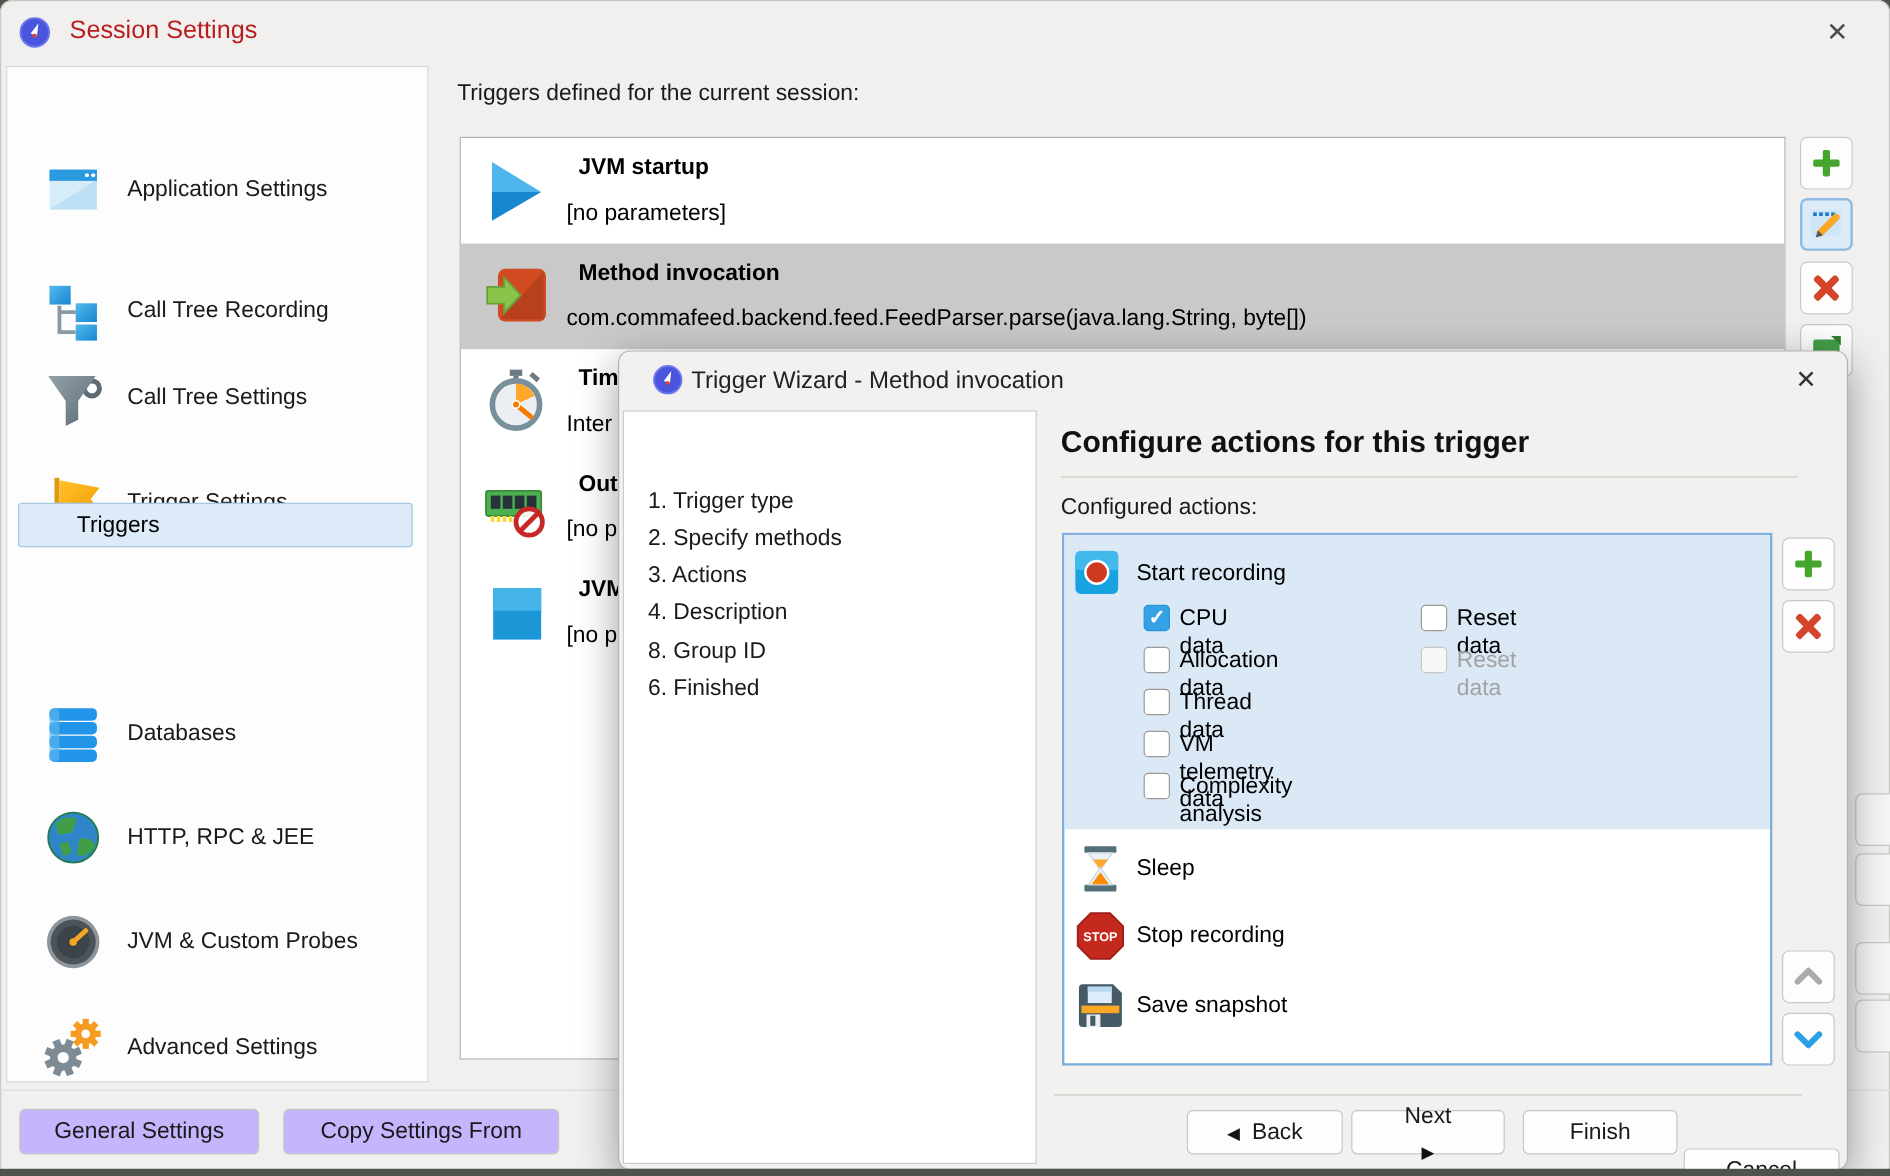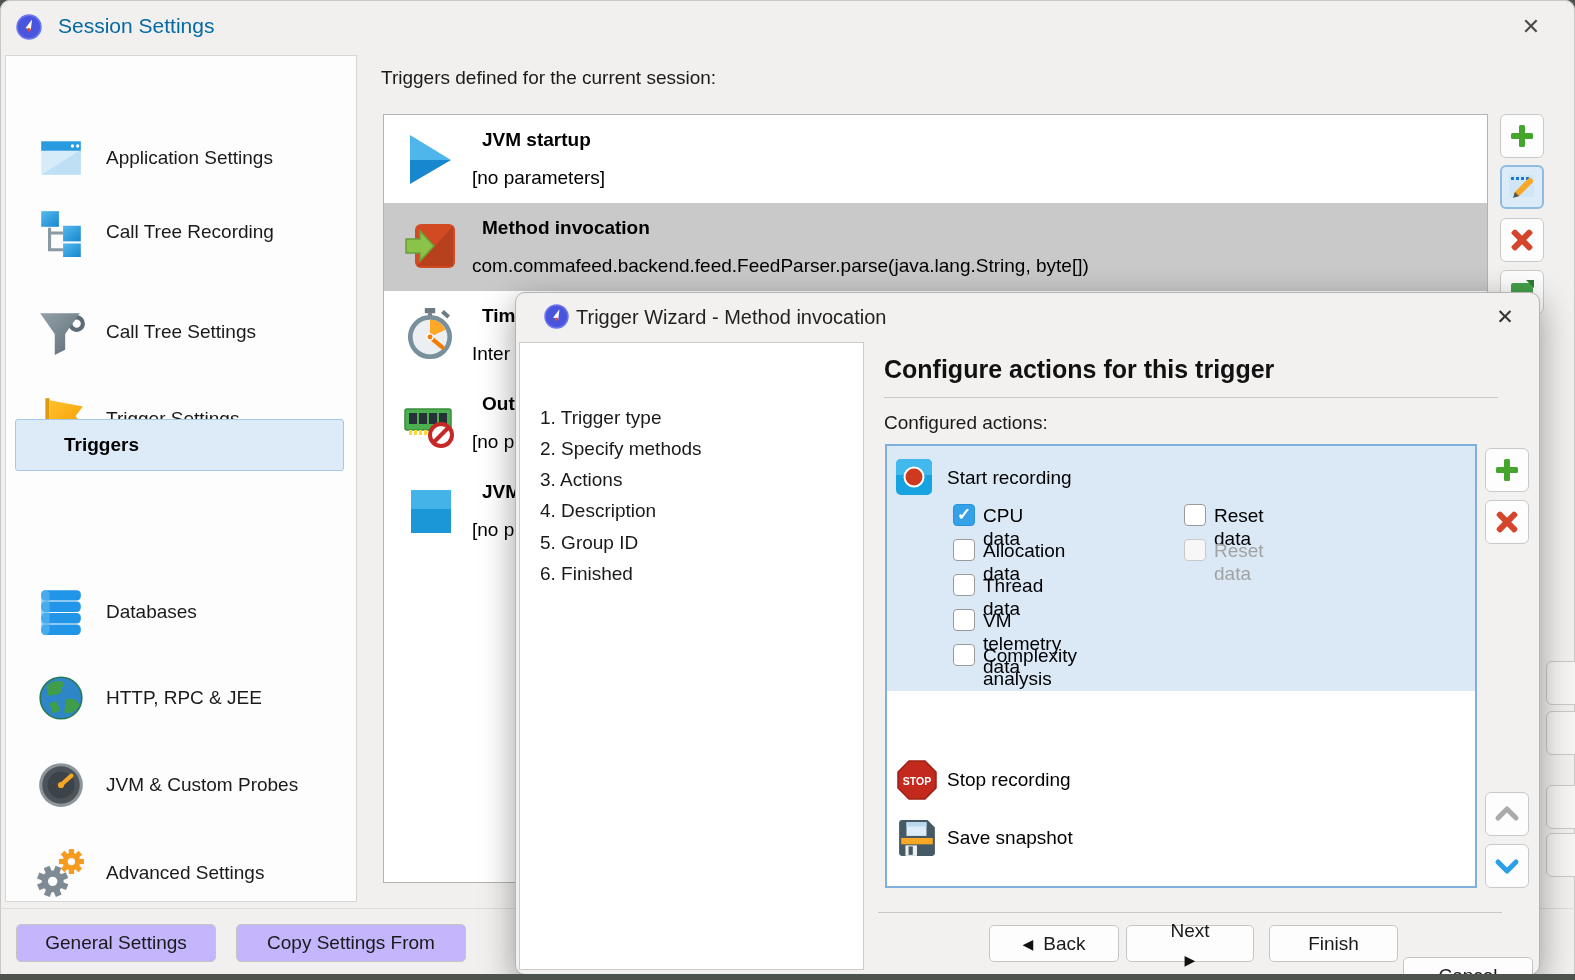--- a/index.html
+++ b/index.html
@@ -2,33 +2,33 @@
 <html><head>
 <meta charset="utf-8">
 <style>
   html,body{margin:0;padding:0;background:#4e534e;font-family:"Liberation Sans",sans-serif;}
   #stage{position:relative;width:1575px;height:980px;background:#f1f0ee;overflow:hidden;
          border-radius:10px 10px 0 0;box-shadow:inset 0 0 0 1px #c9c8c6;}
   .txt{color:#1a1a1a;}
   
   #titlebar{position:absolute;left:0;top:0;width:100%;height:55px;}
   #app-icon{position:absolute;left:16px;top:14px;width:26px;height:26px;}
-  #win-title{position:absolute;left:58px;top:14px;font-size:21px;color:#0369a1;}
+  #win-title{position:absolute;left:58px;top:14px;font-size:21px;color:#b91c1c;}
   #win-close{position:absolute;left:1513px;top:10px;width:36px;height:34px;border:none;background:transparent;
              font-size:22px;color:#4c4c4c;cursor:default;line-height:34px;text-align:center;padding:0;}
   
   #sidebar{position:absolute;left:5px;top:55px;width:352px;height:847px;background:#fdfdfd;
            border:1px solid #d8d7d5;box-sizing:border-box;}
   .side-item{position:absolute;left:0;width:100%;height:70px;}
   .side-item .icn{position:absolute;left:30px;top:50%;transform:translateY(-50%);width:50px;height:50px;}
   .side-item .lbl{position:absolute;left:100px;top:50%;transform:translateY(-50%);font-size:19px;color:#1a1a1a;}
-  .si-app{top:67px;} .si-ctr{top:141px;} .si-ctf{top:241px;} .si-ts{top:328px;}
+  .si-app{top:67px;} .si-ctr{top:168px;} .si-ctf{top:241px;} .si-ts{top:328px;}
   .si-db{top:521px;} .si-http{top:607px;} .si-jvm{top:694px;} .si-adv{top:782px;}
-  #side-triggers{position:absolute;left:9px;top:363px;width:329px;height:52px;background:#ddeaf7;
-                 border:1px solid #a6c8e4;border-radius:3px;box-sizing:border-box;font-weight:bold;}
+  #side-triggers{position:absolute;left:9px;top:363px;width:329px;height:37px;background:#ddeaf7;
+                 border:1px solid #a6c8e4;border-radius:3px;box-sizing:border-box;}
   #side-triggers .lbl{position:absolute;left:48px;top:50%;transform:translateY(-50%);font-size:19px;}
   #side-output{position:absolute;left:9px;top:415px;width:329px;height:41px;}
   #side-output .lbl{position:absolute;left:57px;top:50%;transform:translateY(-50%);font-size:19px;}
   
   #caption{position:absolute;left:381px;top:67px;font-size:19px;}
   #trigger-list{position:absolute;left:383px;top:114px;width:1105px;height:769px;background:#ffffff;
                 border:1px solid #b3b3b3;box-sizing:border-box;overflow:hidden;}
   .trow{position:absolute;left:0;width:100%;height:88px;}
   .trow .ticn{position:absolute;left:20px;top:50%;transform:translateY(-50%);width:52px;height:56px;}
   .trow .ttl{position:absolute;left:98px;top:14px;font-size:19px;font-weight:bold;}
@@ -366,21 +366,21 @@
       <circle cx="12" cy="14.5" r="1.6" fill="#e5452f"></circle>
     </svg>
     <div id="wz-title">Trigger Wizard - Method invocation</div>
     <button id="wz-close">✕</button>
 
     <div id="wz-steps">
       <div class="step st-1">1. Trigger type</div>
       <div class="step st-2">2. Specify methods</div>
       <div class="step st-3 active">3. Actions</div>
       <div class="step st-4">4. Description</div>
-      <div class="step st-5">5. Group ID</div>
+      <div class="step st-5">8. Group ID</div>
       <div class="step st-6">6. Finished</div>
     </div>
 
     <div id="wz-heading">Configure actions for this trigger</div>
     <div id="wz-hsep"></div>
     <div id="wz-cfg-label" class="txt">Configured actions:</div>
 
     <div id="actions-panel">
       <div id="act-selected">
         <svg id="act-rec-icon" viewBox="0 0 36 36">
@@ -413,20 +413,31 @@
         <div class="cbrow cbr-r1">
           <span class="cb"></span>
           <span class="cl">Reset data</span>
         </div>
         <div class="cbrow cbr-r2">
           <span class="cb disabled"></span>
           <span class="cl dis">Reset data</span>
         </div>
       </div>
 
+      <div class="actrow ar-sleep">
+        <svg class="aicn" viewBox="0 0 36 36">
+          <rect x="6" y="1" width="24" height="5" rx="1" fill="#546e7a"></rect>
+          <rect x="6" y="30" width="24" height="5" rx="1" fill="#546e7a"></rect>
+          <polygon points="9,6 27,6 18,19" fill="#e9f3f7" stroke="#cfd8dc" stroke-width="1"></polygon>
+          <polygon points="12.5,11 23.5,11 18,18.5" fill="#ffa726"></polygon>
+          <polygon points="18,17 9,30 27,30" fill="#e9f3f7" stroke="#cfd8dc" stroke-width="1"></polygon>
+          <polygon points="18,20.5 11.5,29.5 24.5,29.5" fill="#fb8c00"></polygon>
+        </svg>
+        <span class="albl">Sleep</span>
+      </div>
 
       <div class="actrow ar-stop">
         <svg class="aicn" viewBox="0 0 40 40">
           <polygon points="12,1 28,1 39,12 39,28 28,39 12,39 1,28 1,12" fill="#c4291d" stroke="#9c1f16" stroke-width="1.5"></polygon>
           <text x="20" y="24.5" text-anchor="middle" font-size="10.5" font-weight="bold" fill="#ffffff" font-family="Liberation Sans, sans-serif">STOP</text>
         </svg>
         <span class="albl">Stop recording</span>
       </div>
 
       <div class="actrow ar-save">

